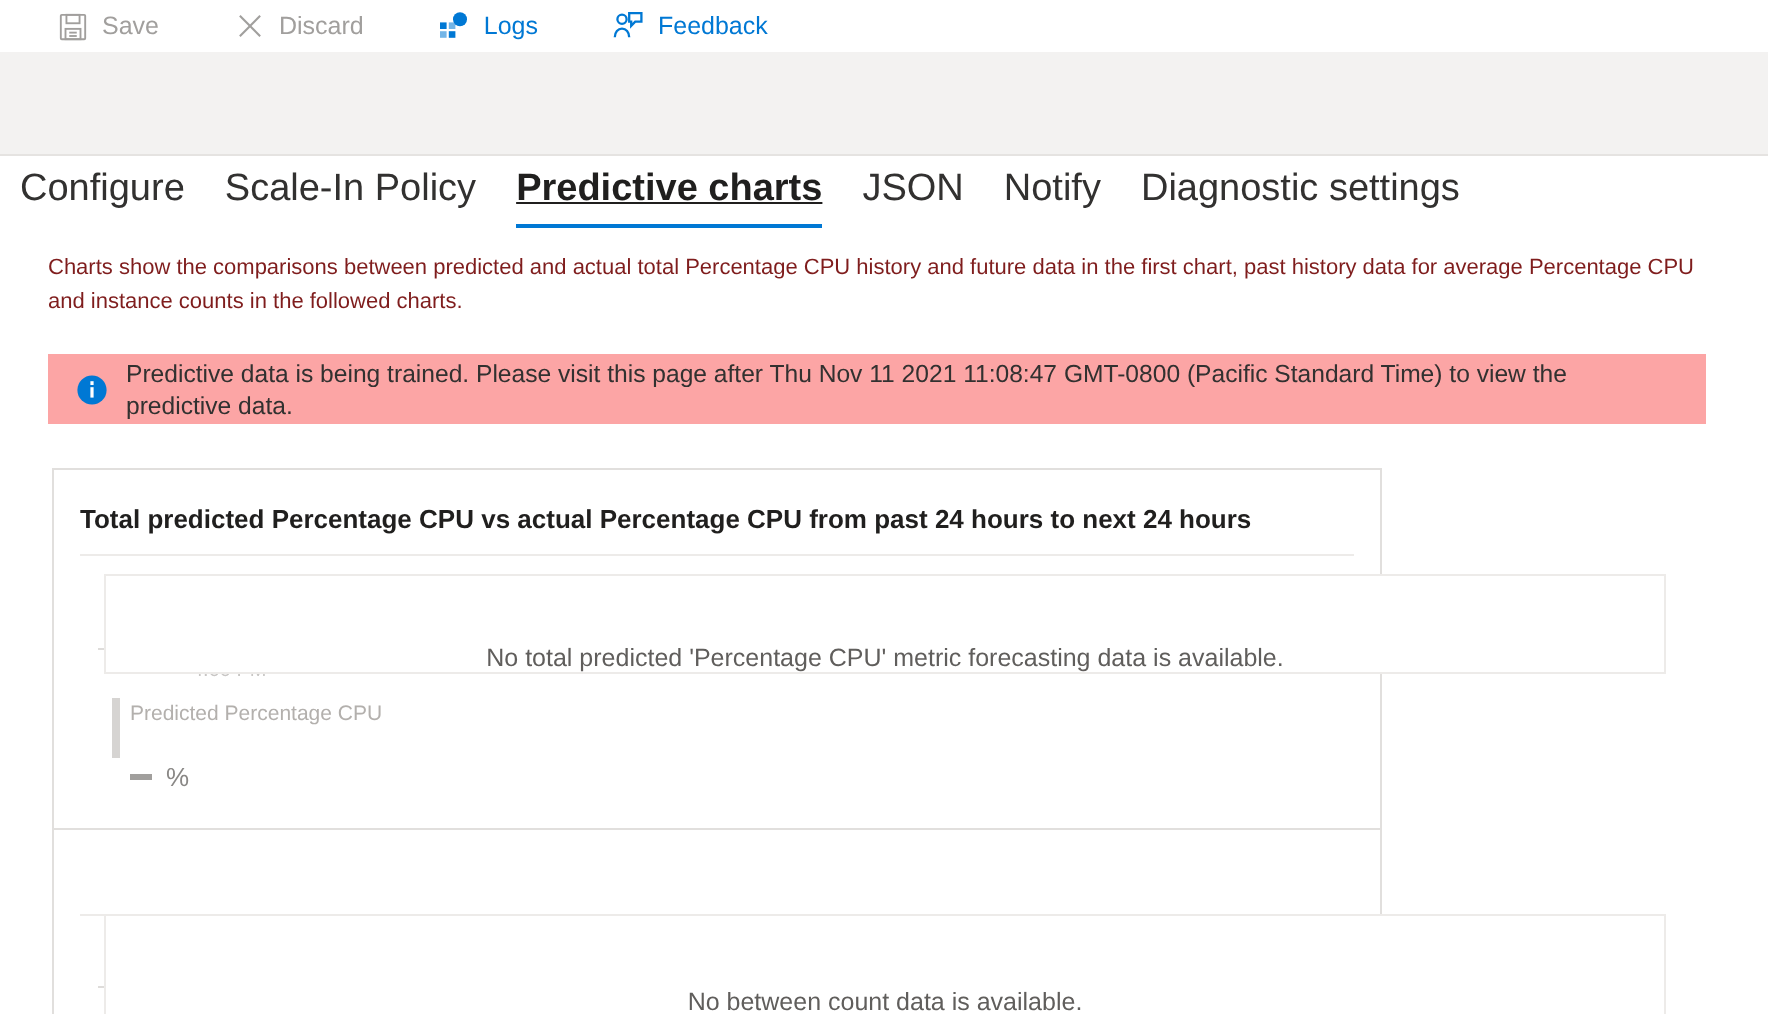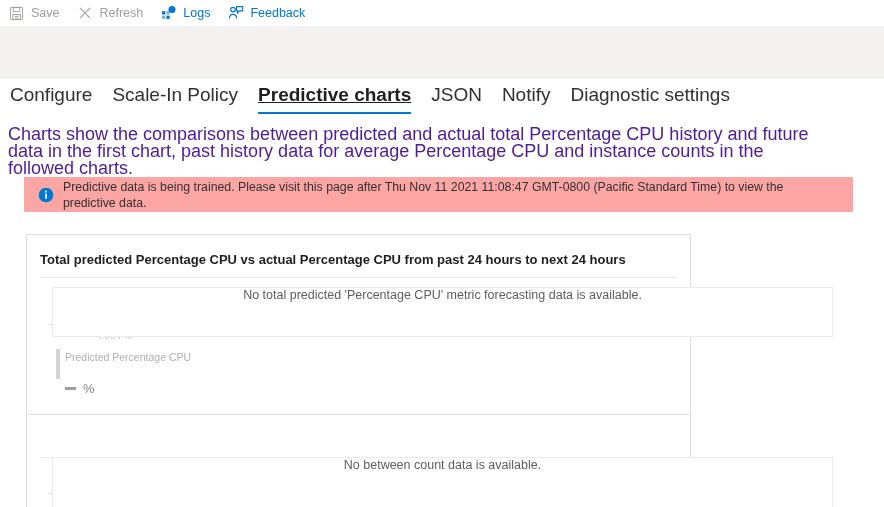--- a/index.html
+++ b/index.html
@@ -28,20 +28,21 @@
   }
   .cmd {
     display: flex;
     align-items: center;
     height: 26px;
     padding: 0 9px 0 8px;
     font-size: 12.5px;
     color: #0078d4;
     cursor: pointer;
     white-space: nowrap;
+    margin-left: 20px;
   }
   .cmd.disabled { color: #a19f9d; cursor: default; }
   .cmd .ico {
     width: 17px; height: 17px;
     margin-right: 6px;
     display: inline-flex;
     align-items: center;
     justify-content: center;
     flex: none;
   }
@@ -86,25 +87,25 @@
     position: absolute;
     left: 10px; right: 10px;
     bottom: 3px;
     height: 2px;
     background: #0078d4;
   }
 
   
   .desc {
     position: absolute;
-    left: 8px; top: 126px;
+    left: 24px; top: 126px;
     width: 826px;
-    font-size: 18px;
+    font-size: 11px;
     line-height: 17px;
-    color: #4c1d95;
+    color: #7f1d1d;
   }
 
   
   .banner {
     position: absolute;
     left: 24px; top: 177px;
     width: 829px;
     height: 35px;
     background: #fca5a5;
     display: flex;
@@ -184,21 +185,21 @@
     background: #dedcda;
   }
 
   
   .empty-box {
     position: absolute;
     background: #ffffff;
     border: 1px solid #edebe9;
     box-sizing: border-box;
     display: flex;
-    align-items: flex-start;
+    align-items: flex-end;
     justify-content: center;
     font-size: 12.5px;
     color: #605e5c;
   }
   #empty-predicted { left: 25px; top: 52px; width: 781px; height: 50px; }
   #empty-instance  { left: 25px; top: 42px; width: 781px; height: 52px; }
 
   .card-divider {
     position: absolute;
     left: 13px; right: 13px;
@@ -224,21 +225,21 @@
     <span class="lbl">Save</span>
   </div>
 
   <div class="cmd disabled">
     <span class="ico">
       <svg width="14" height="14" viewBox="0 0 16 16" stroke="#a19f9d" stroke-width="1.2" fill="none">
         <line x1="2.2" y1="2.2" x2="13.8" y2="13.8"></line>
         <line x1="13.8" y1="2.2" x2="2.2" y2="13.8"></line>
       </svg>
     </span>
-    <span class="lbl">Refresh</span>
+    <span class="lbl">Discard</span>
   </div>
 
 
   <div class="cmd">
     <span class="ico">
       <svg width="16" height="16" viewBox="0 0 16 16" fill="#0078d4">
         <rect x="1" y="6.2" width="3.3" height="3.3"></rect>
         <rect x="5.4" y="6.2" width="3.3" height="3.3" opacity="0.55"></rect>
         <rect x="1" y="10.6" width="3.3" height="3.3" opacity="0.55"></rect>
         <rect x="5.4" y="10.6" width="3.3" height="3.3"></rect>

